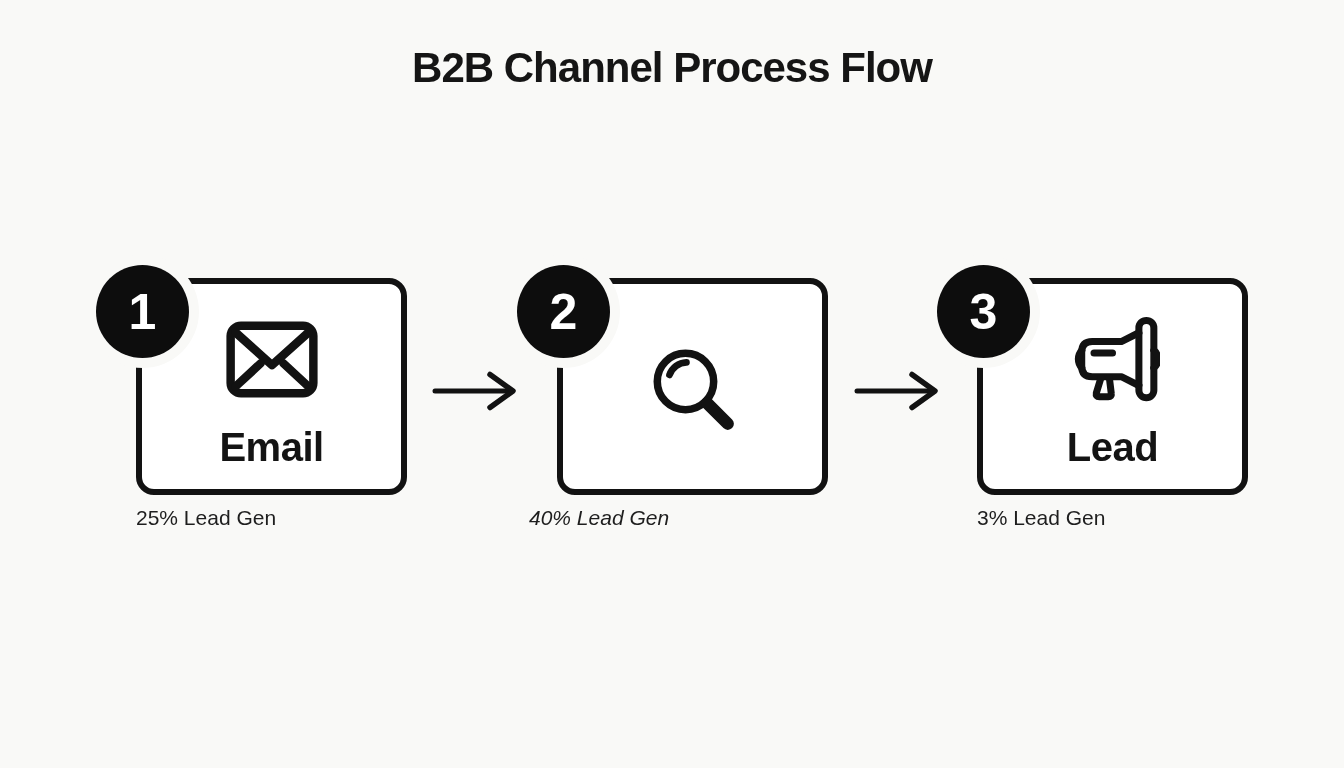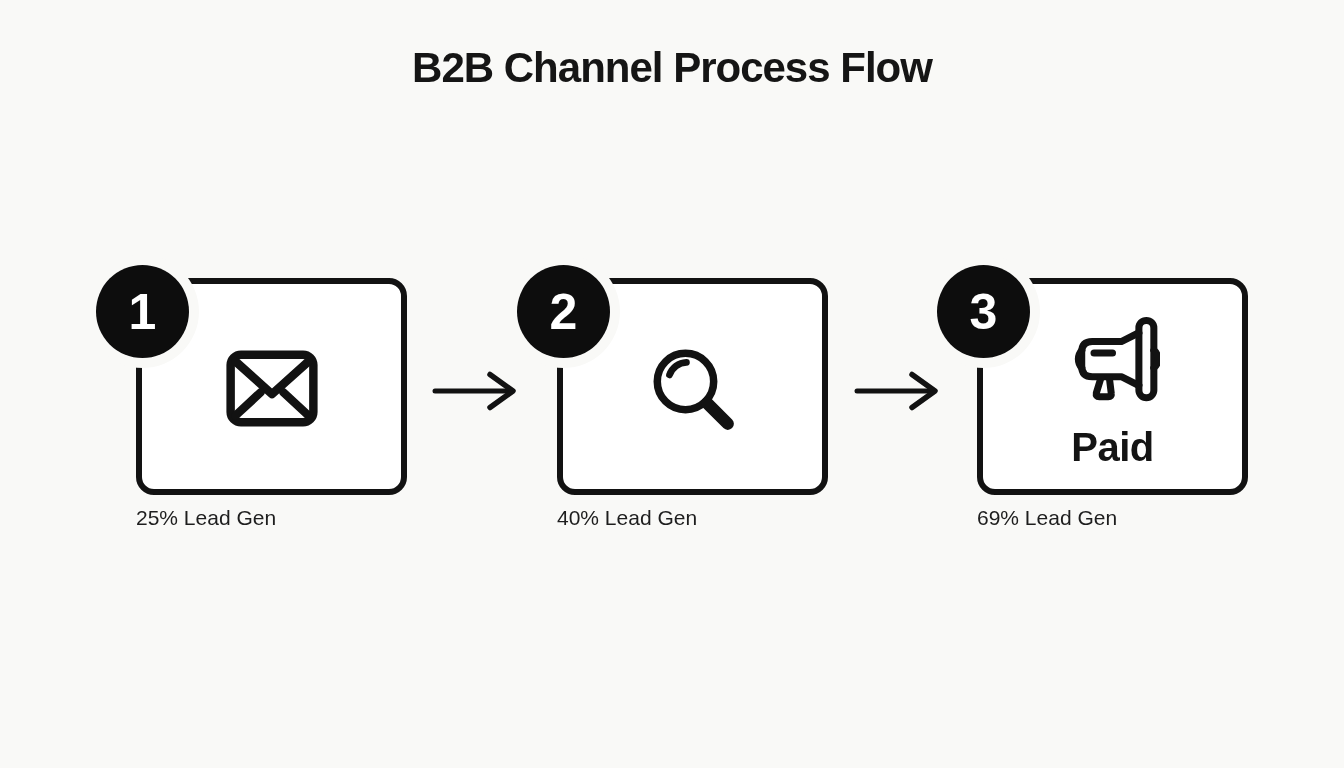--- a/index.html
+++ b/index.html
@@ -37,21 +37,21 @@
   .icon-wrap svg{display:block;}
   .step-label{
     font-size:40px;font-weight:700;letter-spacing:-0.5px;line-height:1;
     margin-top:18px;color:#141414;
   }
   .step-metric{
     position:absolute;top:506px;width:271px;text-align:left;
     font-size:21px;color:#1e1e1e;
   }
   .metric-1{left:136px;}
-  .metric-2{left:557px;}
+  .metric-2{left:529px;font-style:italic;}
   .metric-3{left:977px;}
   .connector{position:absolute;top:371px;width:88px;height:40px;}
   .connector-1{left:432px;}
   .connector-2{left:854px;}
   .stroke{stroke:#121212;fill:none;stroke-linecap:round;stroke-linejoin:round;}
 </style>
 </head>
 <body>
 
 <div>
@@ -63,20 +63,21 @@
       <span>1</span>
     </div>
     <div class="icon-wrap">
       <svg width="94" height="79" viewBox="0 0 50 42">
         <rect class="stroke" x="3" y="3" width="44" height="36" rx="5.5" stroke-width="4.5"></rect>
         <path class="stroke" d="M5.5 6.5 L25 24 L44.5 6.5" stroke-width="4.5"></path>
         <path class="stroke" d="M5.5 35.5 L19 23" stroke-width="4.5"></path>
         <path class="stroke" d="M44.5 35.5 L31 23" stroke-width="4.5"></path>
       </svg>
     </div>
+    <div class="step-label">Email</div>
   </div>
   <div class="step-metric metric-1">25% Lead Gen</div>
 
   <svg class="connector connector-1" viewBox="0 0 88 40">
     <path class="stroke" d="M3 20 L76 20" stroke-width="5"></path>
     <path class="stroke" d="M58 3.5 L81 20 L58 36.5" stroke-width="5.5"></path>
   </svg>
 
   <div class="step-card card-2">
     <div class="step-badge">
@@ -104,17 +105,17 @@
     <div class="icon-wrap">
       <svg width="95" height="88" viewBox="0 0 54 50">
         <rect class="stroke" x="42" y="2.5" width="8.5" height="44" rx="4.25" stroke-width="4"></rect>
         <path class="stroke" d="M50.5 19.5 a6.5 6.5 0 0 1 0 10" stroke-width="4"></path>
         <path class="stroke" d="M42 9.5 L32 14.5 L15.5 14.5 Q9.5 14.5 9.5 20.5 L9.5 28.5 Q9.5 34.5 15.5 34.5 L32 34.5 L42 39.5" stroke-width="4"></path>
         <path class="stroke" d="M9.5 19.5 A 7.5 7.5 0 0 0 9.5 29.5" stroke-width="4"></path>
         <path class="stroke" d="M16.5 21 L27 21" stroke-width="4"></path>
         <path class="stroke" d="M20.5 35 L17.8 43.8 Q17.4 45.9 19.5 45.9 L24.6 45.9 Q26.6 45.9 26.3 44 L25.2 35" stroke-width="4"></path>
       </svg>
     </div>
-    <div class="step-label">Paid</div>
+    <div class="step-label">Lead</div>
   </div>
-  <div class="step-metric metric-3">69% Lead Gen</div>
+  <div class="step-metric metric-3">3% Lead Gen</div>
 
 </div>
 
 </body></html>

